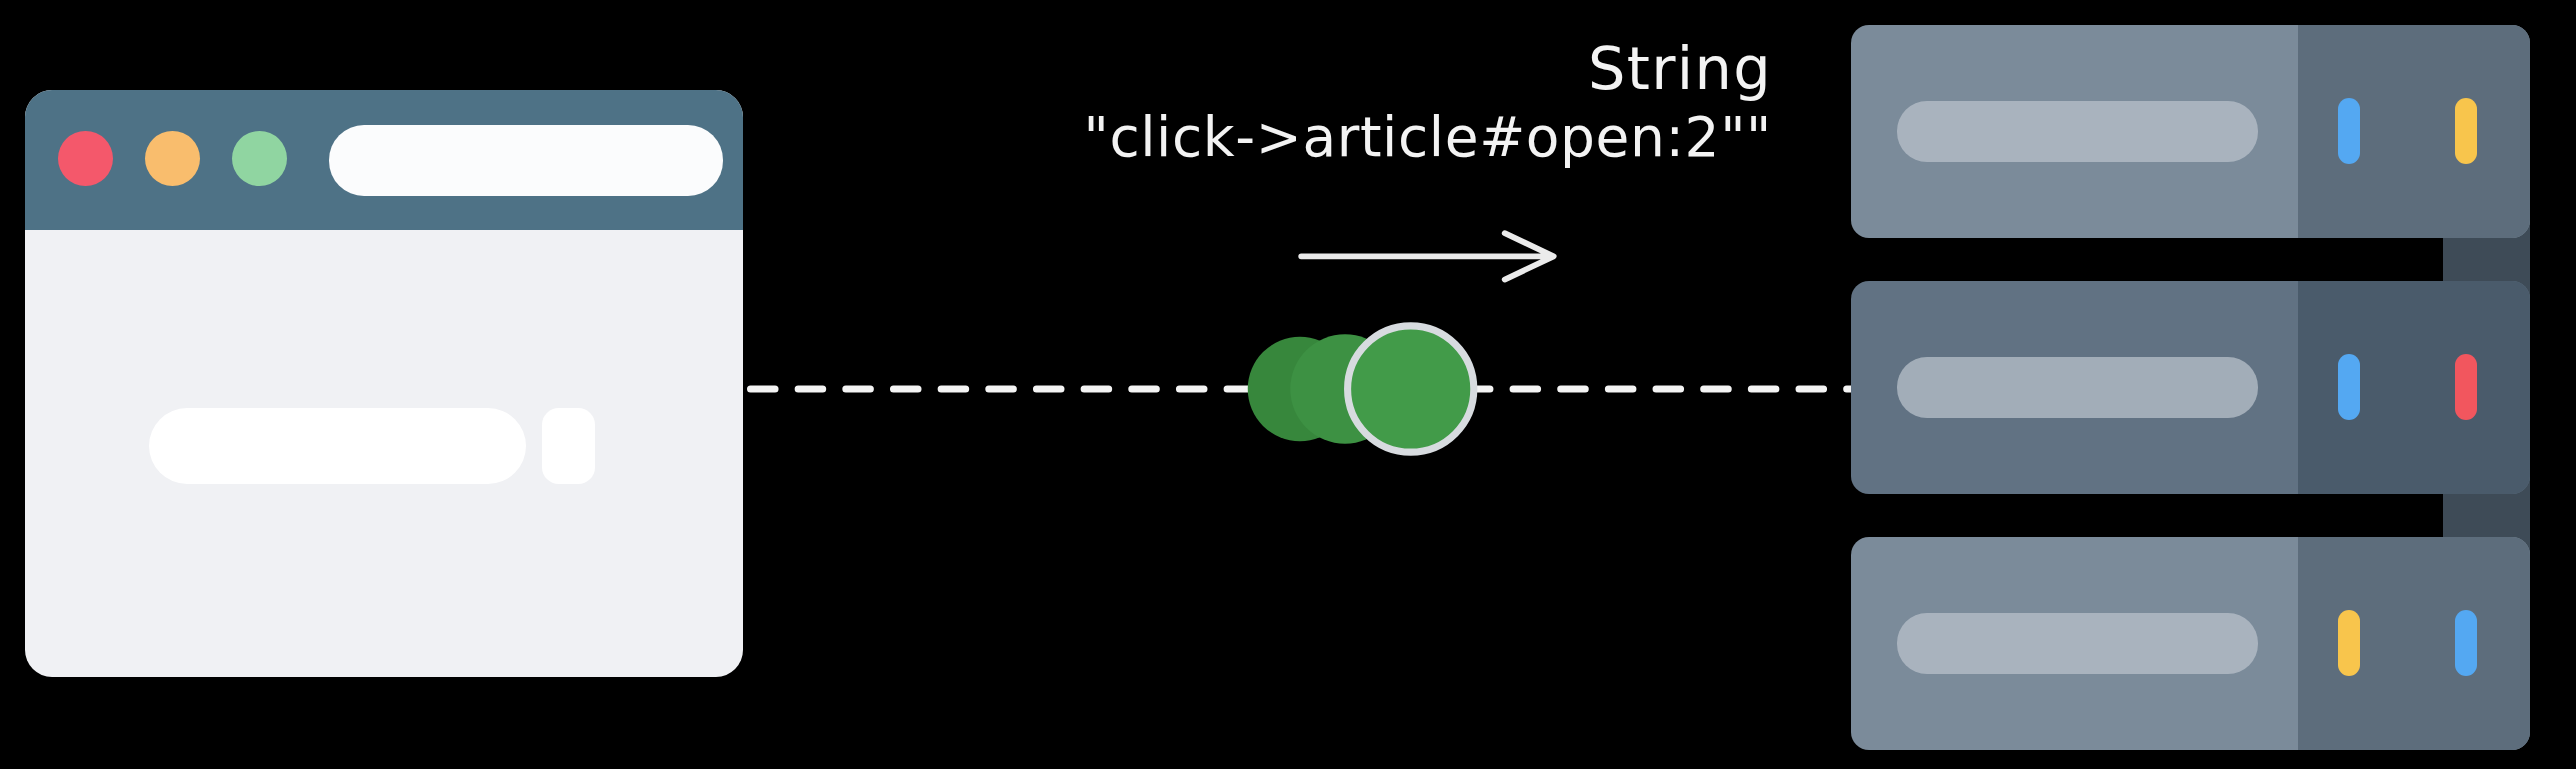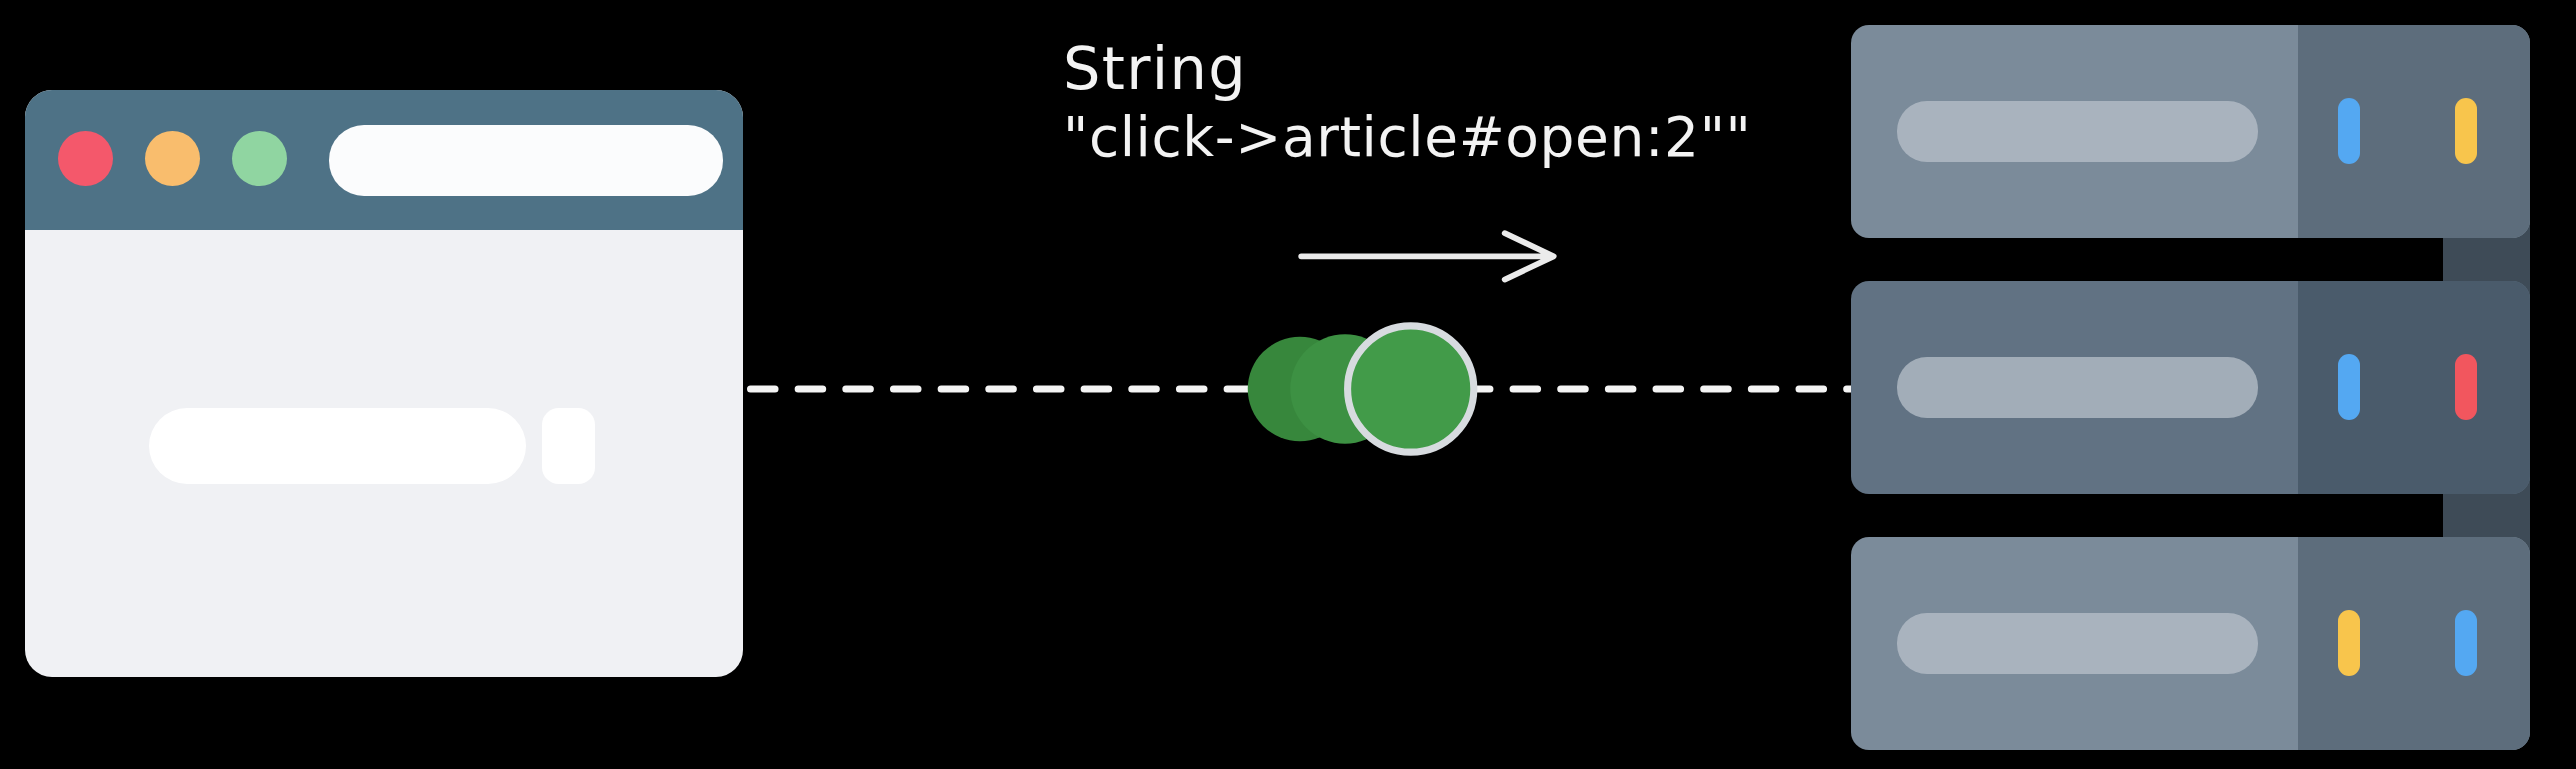--- a/index.html
+++ b/index.html
@@ -13,21 +13,21 @@
   .dot{position:absolute;top:41px;width:55px;height:55px;border-radius:50%;}
   .dot-1{left:33px}.dot-2{left:120px}.dot-3{left:207px}
   .urlbar{position:absolute;left:304px;top:35px;width:394px;height:71px;border-radius:35px;}
   .pill-main{position:absolute;left:124px;top:318px;width:377px;height:76px;border-radius:38px;}
   .pill-stub{position:absolute;left:517px;top:318px;width:53px;height:76px;border-radius:16.7px;}
 
   
   .connector{position:absolute;left:0;top:0;width:2576px;height:769px;}
 
   
-  .event-label{position:absolute;left:1063px;top:35px;width:709px;text-align:left;color:#f3f3f3;}
+  .event-label{position:absolute;left:1063px;top:35px;width:709px;text-align:right;color:#f3f3f3;}
   .event-label .line1{font-size:59px;line-height:1.15;letter-spacing:1.3px;}
   .event-label .line2{font-size:55px;line-height:1.25;letter-spacing:0.6px;white-space:nowrap;}
 
   
   .server-spine{position:absolute;left:2443px;top:58px;width:87px;height:653px;border-radius:11.6px;}
   .slab{position:absolute;left:1851px;width:679px;height:213px;border-radius:18px;}
   .slab-top{top:24.5px}.slab-mid{top:281px}.slab-bot{top:537px}
   .slab-panel{position:absolute;right:0;top:0;width:232px;height:213px;border-radius:0 18px 18px 0;}
   .vent{position:absolute;left:46px;top:76px;width:361px;height:61px;border-radius:30px;}
   .light{position:absolute;top:73px;width:22px;height:66px;border-radius:11px;}

